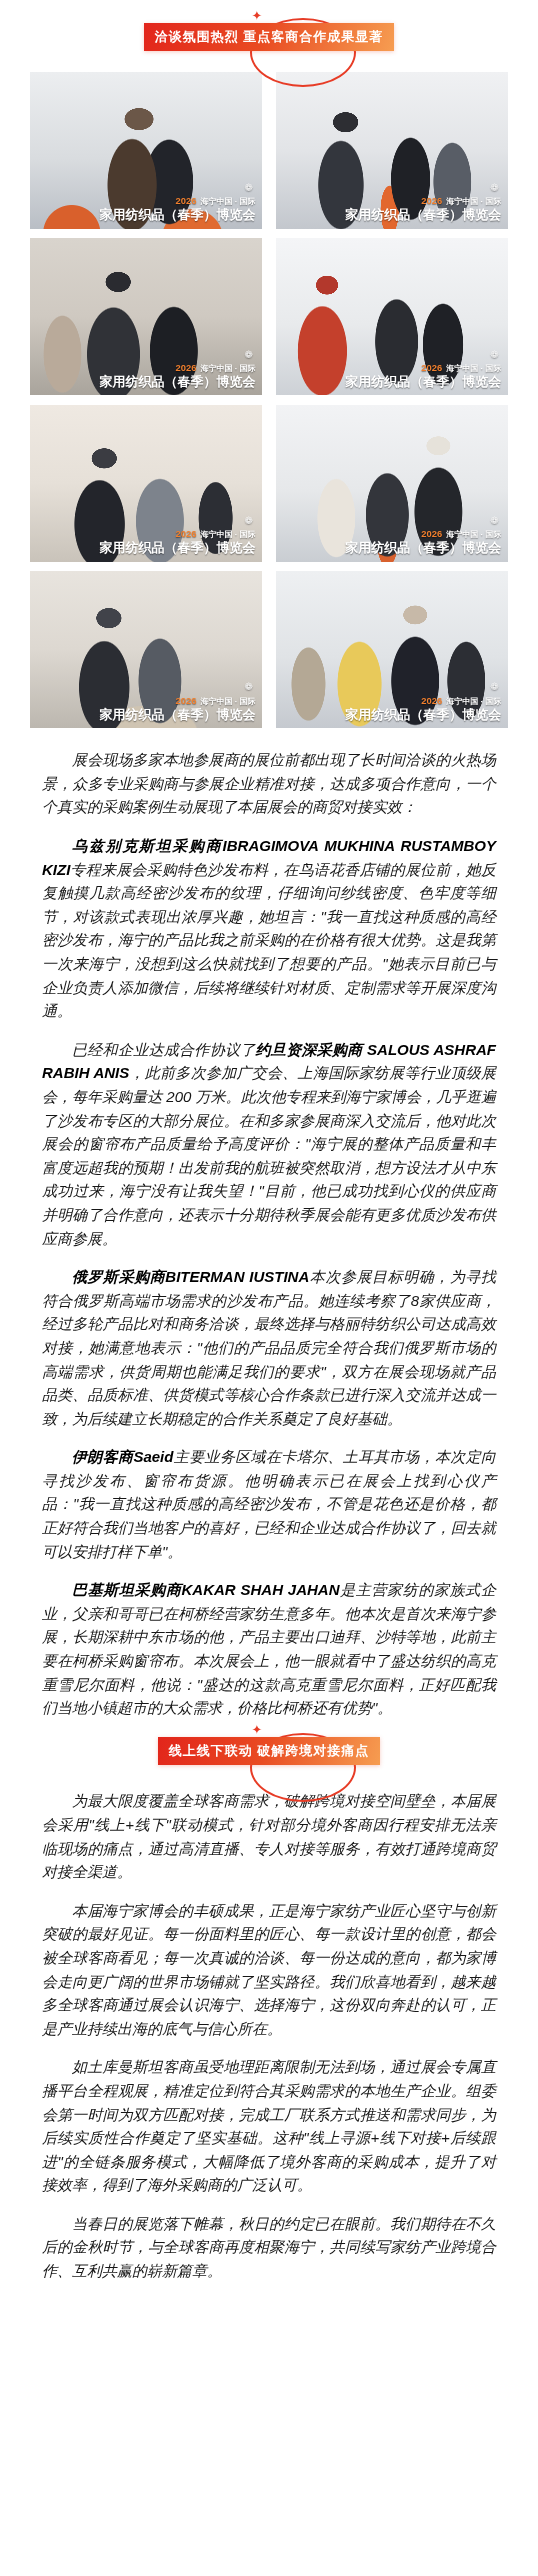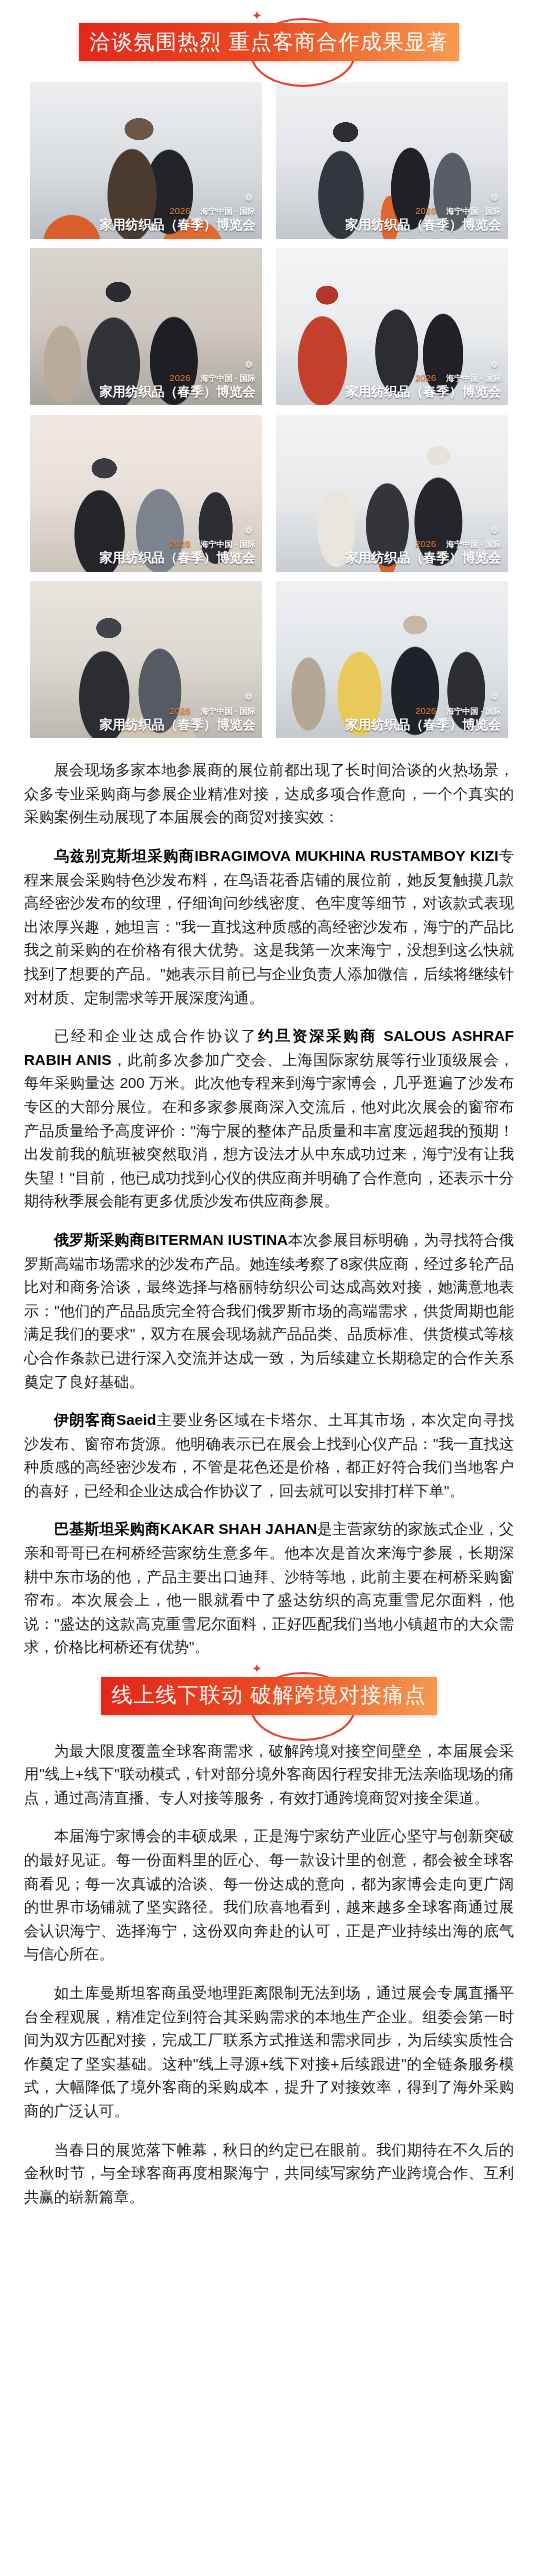--- a/index.html
+++ b/index.html
@@ -7,21 +7,21 @@
   .page { width:538px; margin:0 auto; background:#fff; padding-bottom:28px; }
 
   
   .banner-wrap { position:relative; display:flex; justify-content:center; }
   .banner-wrap.first { margin-top:23px; }
   .banner-wrap.second { margin-top:17.5px; margin-bottom:24px; }
   .banner {
     position:relative; z-index:2;
     display:inline-block;
     padding:4.7px 10.8px 5.4px;
-    font-size:21px; font-weight:normal; color:#ffffff;
+    font-size:13px; font-weight:bold; color:#ffffff;
     letter-spacing:1px;
     background:linear-gradient(110deg,#e2251b 0%,#e94b22 48%,#f69d51 100%);
     box-shadow:0 1.3px 4px rgba(226,57,27,.25);
     white-space:nowrap;
   }
   .arc {
     position:absolute; z-index:1;
     left:50%; margin-left:-19px; top:-4.7px;
     width:102px; height:65px;
     border:2px solid #e73c26; border-radius:50%;
@@ -98,25 +98,25 @@
     radial-gradient(27px 58px at 14% 72%, #b4a895 62%, transparent 64%),
     linear-gradient(180deg,#eef0f2 0%,#e0e3e6 55%,#c5c9cf 100%); }
 
   .wm {
     position:absolute; right:6.7px; bottom:5.4px;
     text-align:right; color:#ffffff; line-height:1.25;
     text-shadow:0 0.7px 1.3px rgba(0,0,0,.45);
   }
   .wm-logo { display:block; font-size:10px; margin:0 2.7px 0.7px 0; color:#ffffff; }
   .wm-l1 { font-size:8px; font-weight:bold; }
-  .wm-year { color:#f07f2d; font-size:9.4px; font-weight:normal; margin-right:10px; }
+  .wm-year { color:#f07f2d; font-size:9.4px; font-weight:bold; margin-right:4px; }
   .wm-l2 { font-size:13px; font-weight:bold; }
 
   
-  .article { padding:20px 24px 0; }
+  .article { padding:20px 42px 0;font-style:italic; }
   .article p {
     margin:0 0 15px;
     font-size:15px; line-height:23.6px;
     color:#161616; text-align:justify;
     text-indent:2em;
   }
   .article p strong { font-weight:bold; color:#000; }
 </style>
 </head>
 <body>

